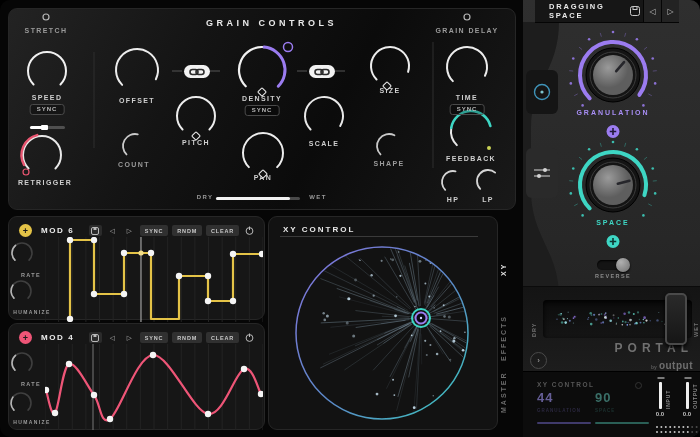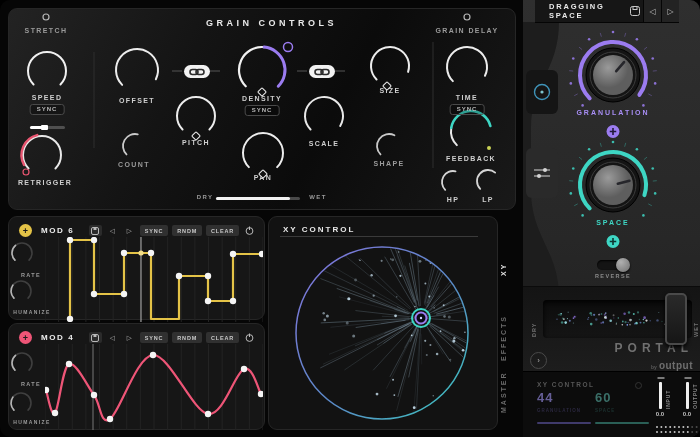--- a/index.html
+++ b/index.html
@@ -557,21 +557,21 @@
     <div id="portal-logo">PORTAL</div>
     <div id="portal-by"><span class="by">by</span><span class="brand">output</span></div>
     <div class="tabbox" style="left:7px;top:352px;width:15px;height:15px;border-radius:50%;border:1px solid #4a4a4a;color:#8a8a8a;font-size:8px;font-weight:700;">›</div>
 
     <div id="readout">
       <div class="ro-lbl" style="left:14px;top:9px;">XY CONTROL</div>
       <div style="position:absolute;left:112px;top:10px;width:5px;height:5px;border-radius:50%;border:1px solid #333;"></div>
       <div class="ro-val" style="left:14px;top:18px;color:#655e96;">44</div>
       <div class="ro-sub" style="left:14px;top:36px;color:#2b2840;">GRANULATION</div>
       <div class="ro-bar" style="left:14px;top:50px;width:54px;background:#3f3a6b;"></div>
-      <div class="ro-val" style="left:72px;top:18px;color:#3a6f68;">60</div>
+      <div class="ro-val" style="left:72px;top:18px;color:#3a6f68;">90</div>
       <div class="ro-sub" style="left:72px;top:36px;color:#1c3331;">SPACE</div>
       <div class="ro-bar" style="left:72px;top:50px;width:54px;background:#2a5f56;"></div>
       <div class="meter-bar" style="left:136px;top:10px;"></div>
       <div class="mlabel" style="left:142px;top:10px;height:27px;">INPUT</div>
       <div class="meter-val" style="left:130px;top:39px;">0.0</div>
       <div class="meter-bar" style="left:163px;top:10px;"></div>
       <div class="mlabel" style="left:169px;top:10px;height:27px;">OUTPUT</div>
       <div class="meter-val" style="left:157px;top:39px;">0.0</div>
       <svg width="46" height="11" style="position:absolute;left:131px;top:52px;" id="grip-dots">
           <circle cx="3" cy="3" r="1" fill="#d9d9d9" opacity="0.9"></circle>

